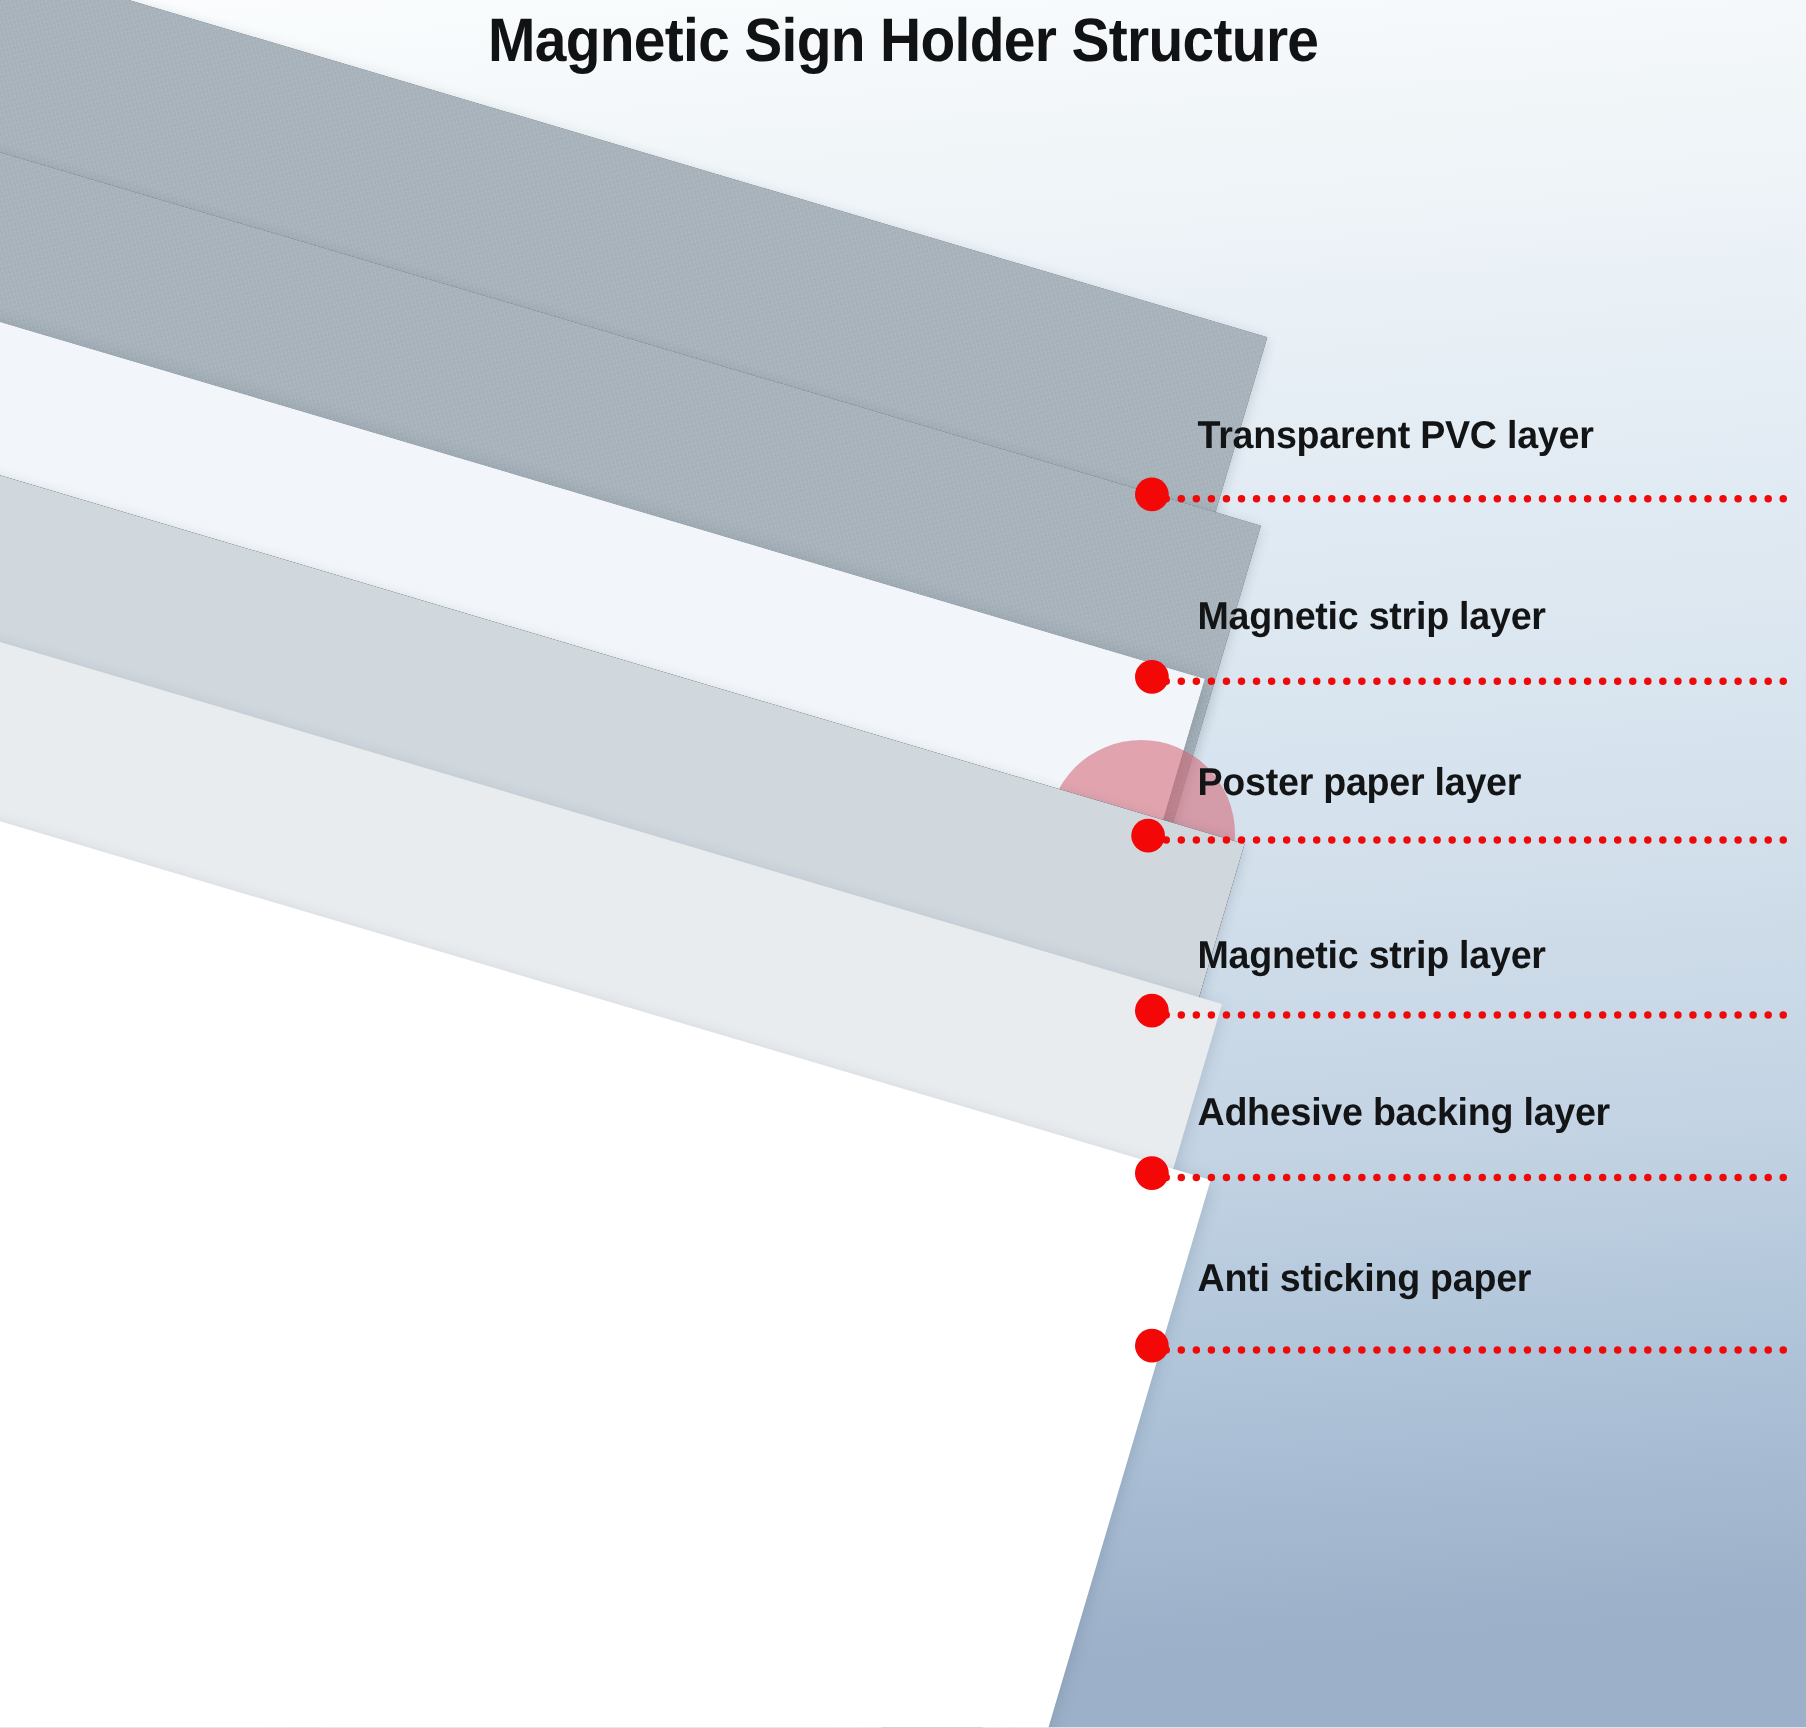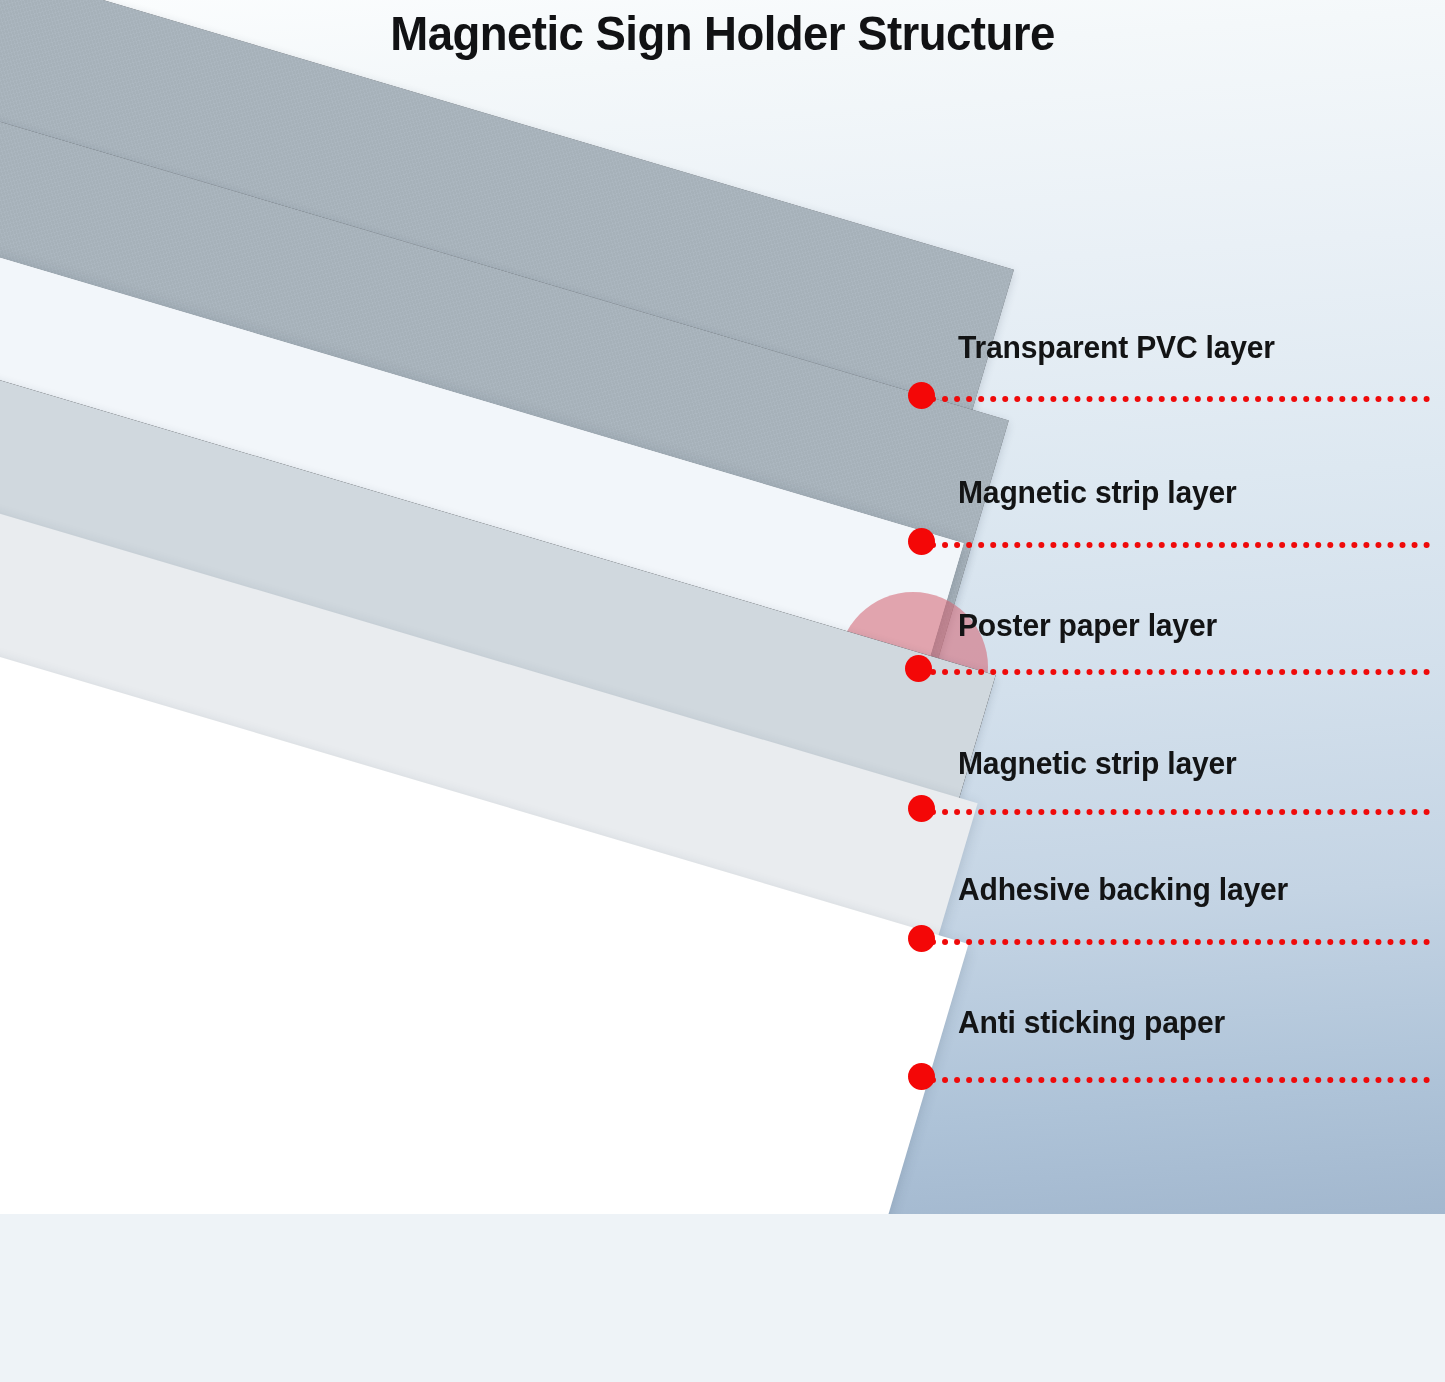--- a/index.html
+++ b/index.html
@@ -2,21 +2,21 @@
 <html><head>
 <meta charset="utf-8">
 <style>
   html,body{margin:0;padding:0;}
   body{
     width:1445px;height:1382px;overflow:hidden;
     font-family:"Liberation Sans","DejaVu Sans",sans-serif;
     background:#eef3f7;
   }
   #stage{
-    position:relative;width:1445px;height:1214px;overflow:hidden;
+    position:relative;width:1445px;height:1382px;overflow:hidden;
     background:linear-gradient(176deg,
        #fbfdfe 0px,
        #f4f8fa 110px,
        #e9f0f6 330px,
        #dde8f1 560px,
        #d3e0ec 760px,
        #c4d4e4 980px,
        #aec3d8 1180px,
        #9cb1c9 1382px);
     text-decoration:underline;

